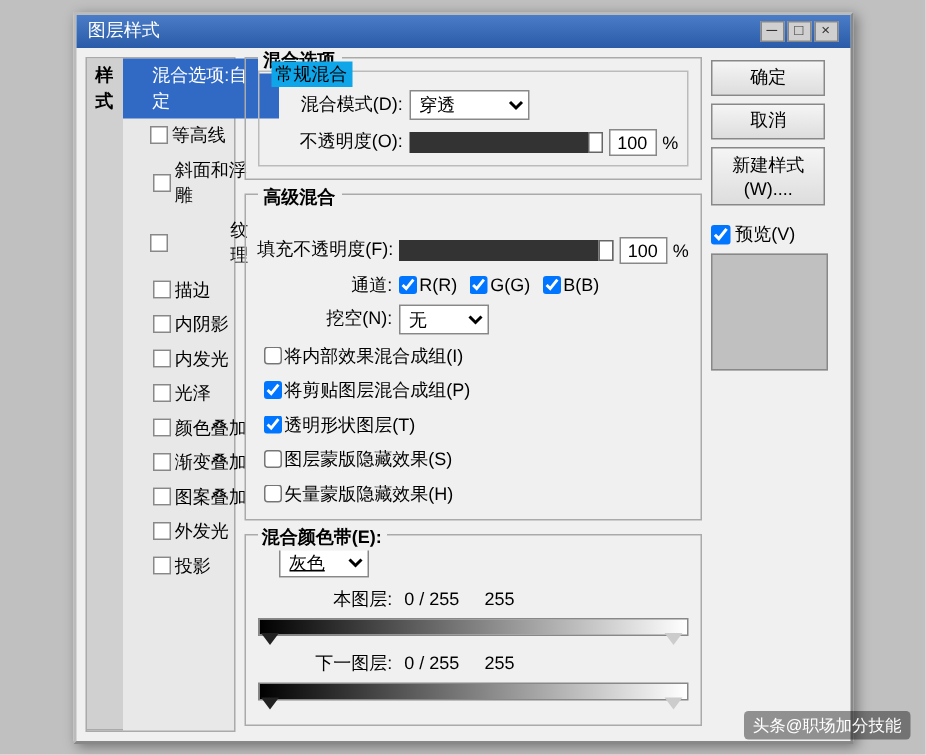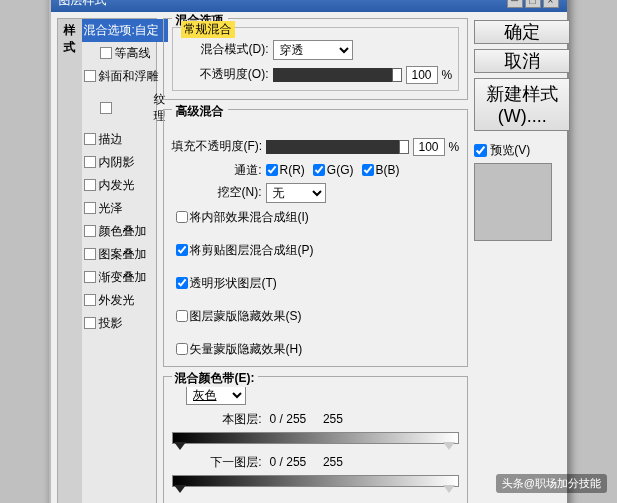--- a/index.html
+++ b/index.html
@@ -65,21 +65,21 @@
       flex-direction: row;
     }
     .sidebar-header {
       background: #d0d0d0;
       padding: 3px 6px;
       font-weight: bold;
       font-size: 12px;
       border-bottom: 1px solid #aaa;
     }
     .sidebar-item {
-      padding: 3px 2px;
+      padding: 3px 20px;
       cursor: pointer;
       font-size: 12px;
       display: flex;
       align-items: center;
       gap: 3px;
     }
     .sidebar-item.active {
       background: #316ac5;
       color: white;
     }
@@ -187,21 +187,21 @@
     .hollow-row {
       display: flex;
       align-items: center;
       gap: 4px;
       margin-top: 4px;
     }
     
     .checkbox-group {
       display: flex;
       flex-direction: column;
-      gap: 16px;
+      gap: 6px;
       margin-top: 6px;
       padding-left: 4px;
     }
     .checkbox-group .check-label {
       font-size: 12px;
     }
     
     .color-band-row {
       display: flex;
       align-items: center;
@@ -247,25 +247,25 @@
     }
     
     .right-panel {
       width: 90px;
       display: flex;
       flex-direction: column;
       gap: 5px;
       padding-top: 2px;
     }
     .btn {
-      width: 96px;
+      width: 76px;
       height: 24px;
       background: linear-gradient(to bottom, #f5f5f5, #ddd);
       border: 1px solid #888;
-      font-size: 18px;
+      font-size: 12px;
       cursor: pointer;
       display: flex;
       align-items: center;
       justify-content: center;
       font-family: "SimSun", "宋体", sans-serif;
     }
     .preview-box {
       width: 78px;
       height: 78px;
       background: #c0c0c0;
@@ -342,43 +342,43 @@
           <div class="sidebar-item">
             <span class="checkbox"></span>
             <span>光泽</span>
           </div>
           <div class="sidebar-item">
             <span class="checkbox"></span>
             <span>颜色叠加</span>
           </div>
           <div class="sidebar-item">
             <span class="checkbox"></span>
+            <span>渐变叠加</span>
+          </div>
+          <div class="sidebar-item">
+            <span class="checkbox"></span>
             <span>图案叠加</span>
-          </div>
-          <div class="sidebar-item">
-            <span class="checkbox"></span>
-            <span>渐变叠加</span>
           </div>
           <div class="sidebar-item">
             <span class="checkbox"></span>
             <span>外发光</span>
           </div>
           <div class="sidebar-item">
             <span class="checkbox"></span>
             <span>投影</span>
           </div>
         </div>
     </div>
 
     <div class="main-content">
 
       <div class="group-box">
         <span class="group-box-title">混合选项</span>
         <div style="margin-top:4px; border:1px solid #bbb; padding:6px 6px 6px 6px; position:relative;">
-          <span style="position:absolute;top:-7px;left:8px;background:#fde047;padding:0 3px;font-size:12px;font-family:Liberation Mono, monospace;">常规混合</span>
+          <span style="position:absolute;top:-7px;left:8px;background:#0ea5e9;padding:0 3px;font-size:12px;font-family:Liberation Mono, monospace;">常规混合</span>
 
           <div class="form-row">
             <span class="form-label">混合模式(D):</span>
             <select class="form-select">
               <option>穿透</option>
               <option>正常</option>
               <option>溶解</option>
             </select>
           </div>
 

